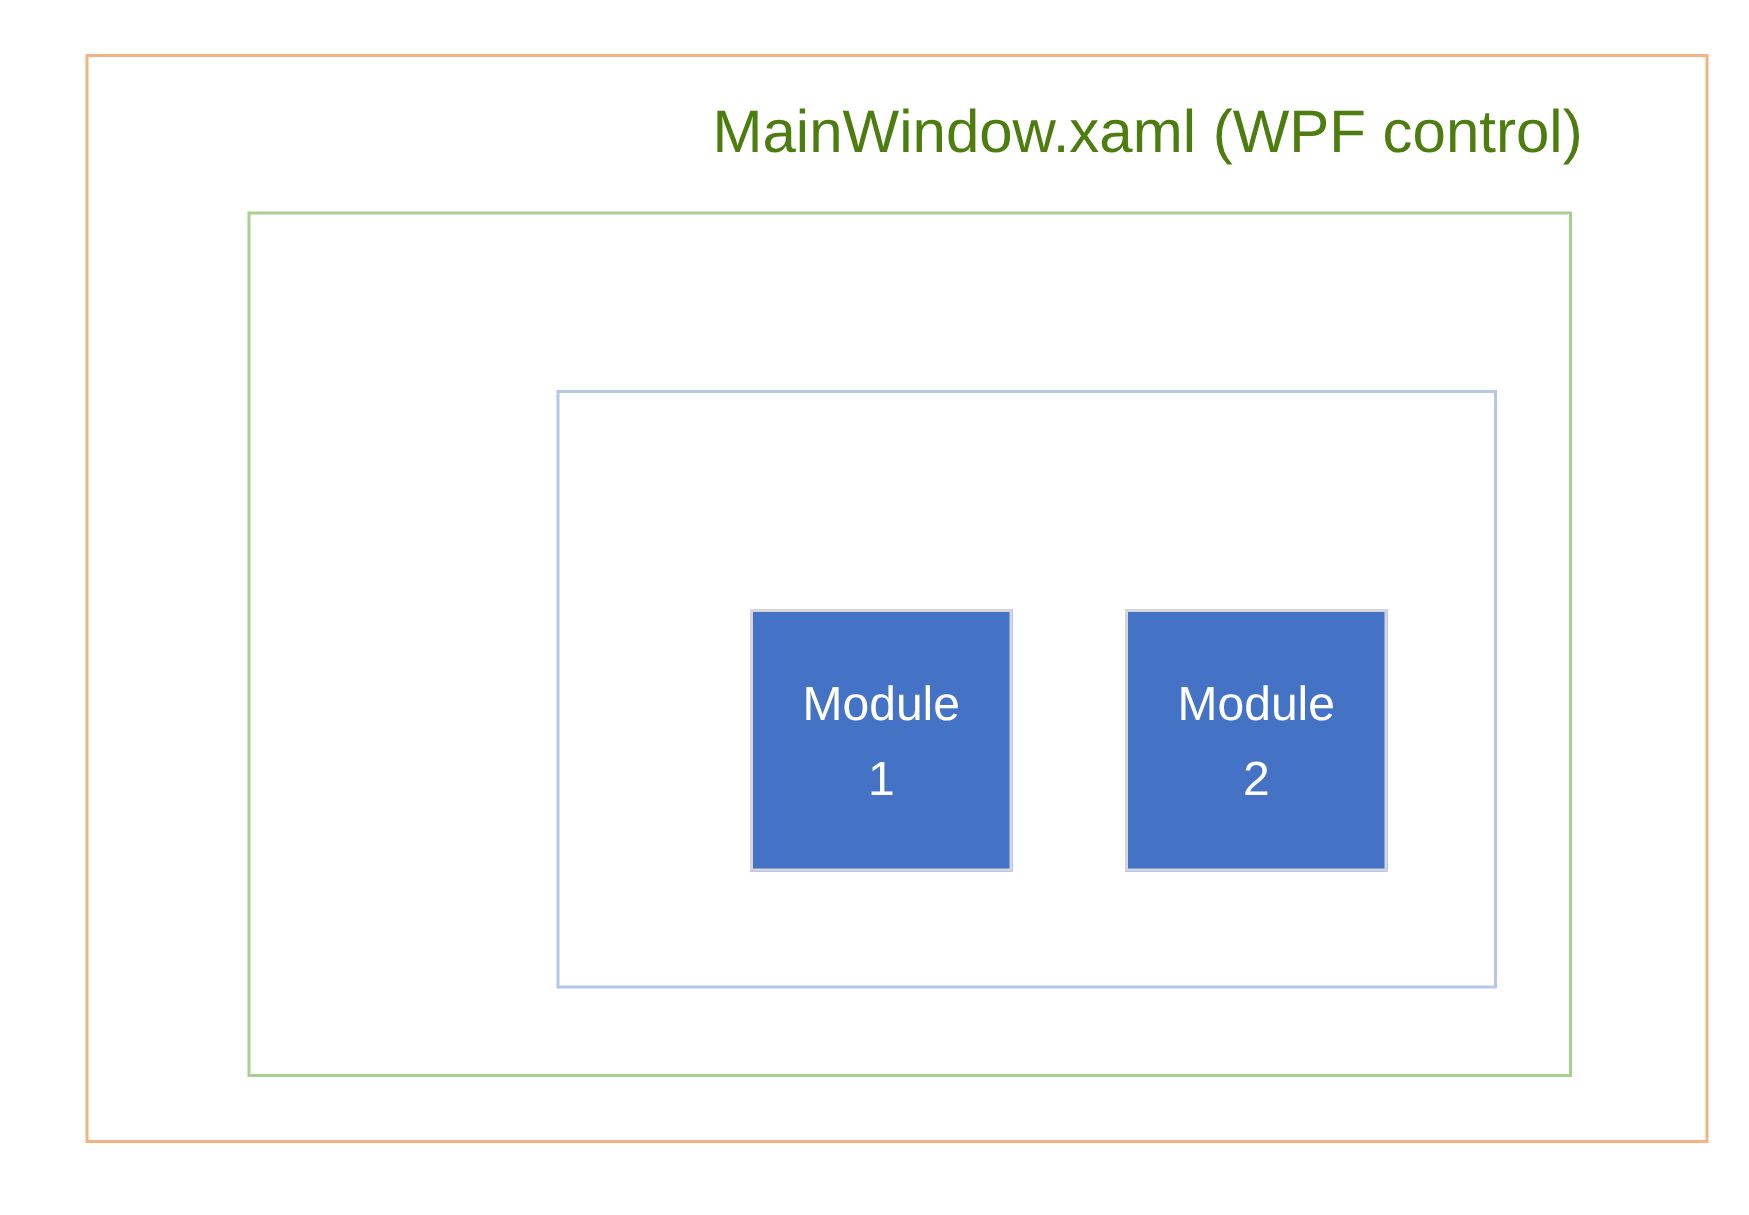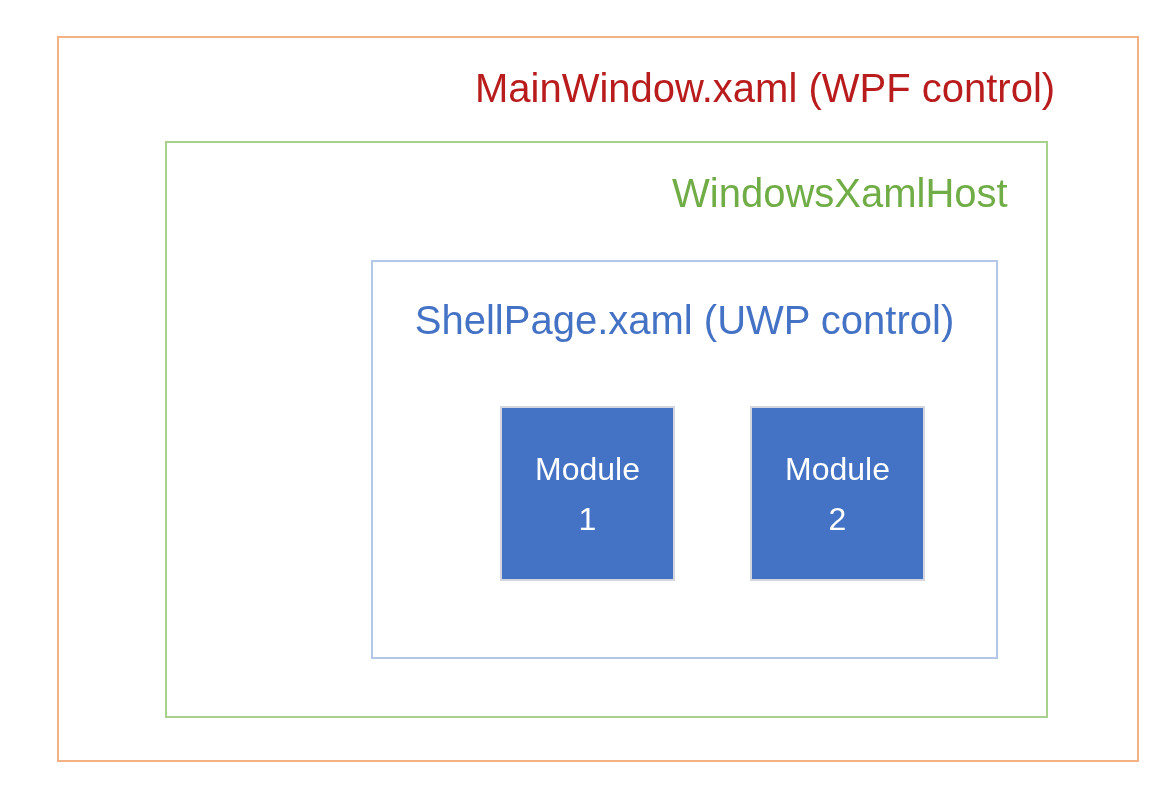--- a/index.html
+++ b/index.html
@@ -31,21 +31,21 @@
   .box-orange {
     left: 57px;
     top: 36px;
     width: 1082px;
     height: 726px;
     border: 2px solid #F4B183;
   }
   .label-orange {
     left: 416px;
     top: 26px;
-    color: #b91c1c;
+    color: #4d7c0f;
   }
   
   .box-green {
     left: 106px;
     top: 103px;
     width: 883px;
     height: 577px;
     border: 2px solid #A9D18E;
   }
   .label-green {
@@ -91,24 +91,22 @@
 </style>
 </head>
 <body>
 
 <div class="canvas">
 
   <div class="box box-orange">
     <div class="box-label label-orange">MainWindow.xaml (WPF control)</div>
 
     <div class="box box-green">
-      <div class="box-label label-green">WindowsXamlHost</div>
 
       <div class="box box-blue">
-        <div class="box-label label-blue">ShellPage.xaml (UWP control)</div>
 
         <div class="module module-1">
           <div>Module</div>
           <div>1</div>
         </div>
 
         <div class="module module-2">
           <div>Module</div>
           <div>2</div>
         </div>

